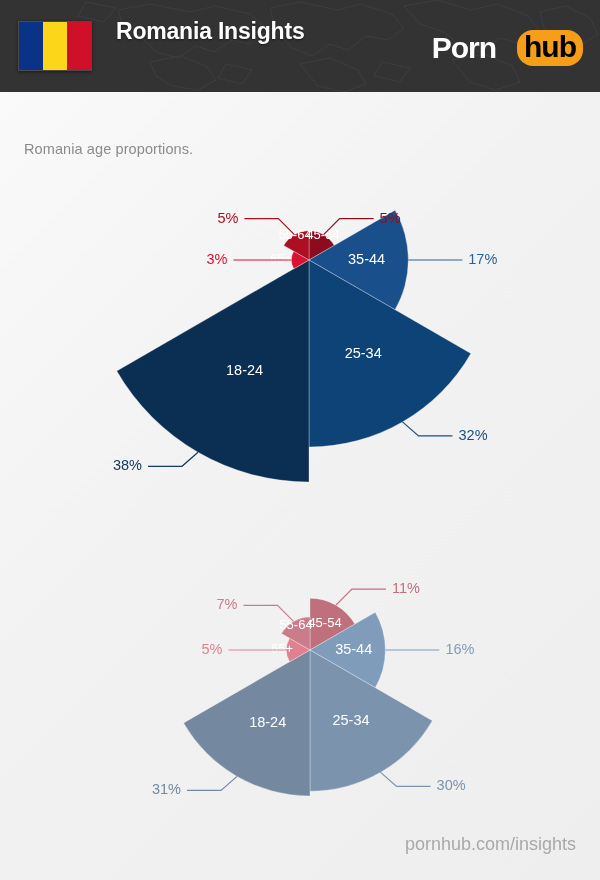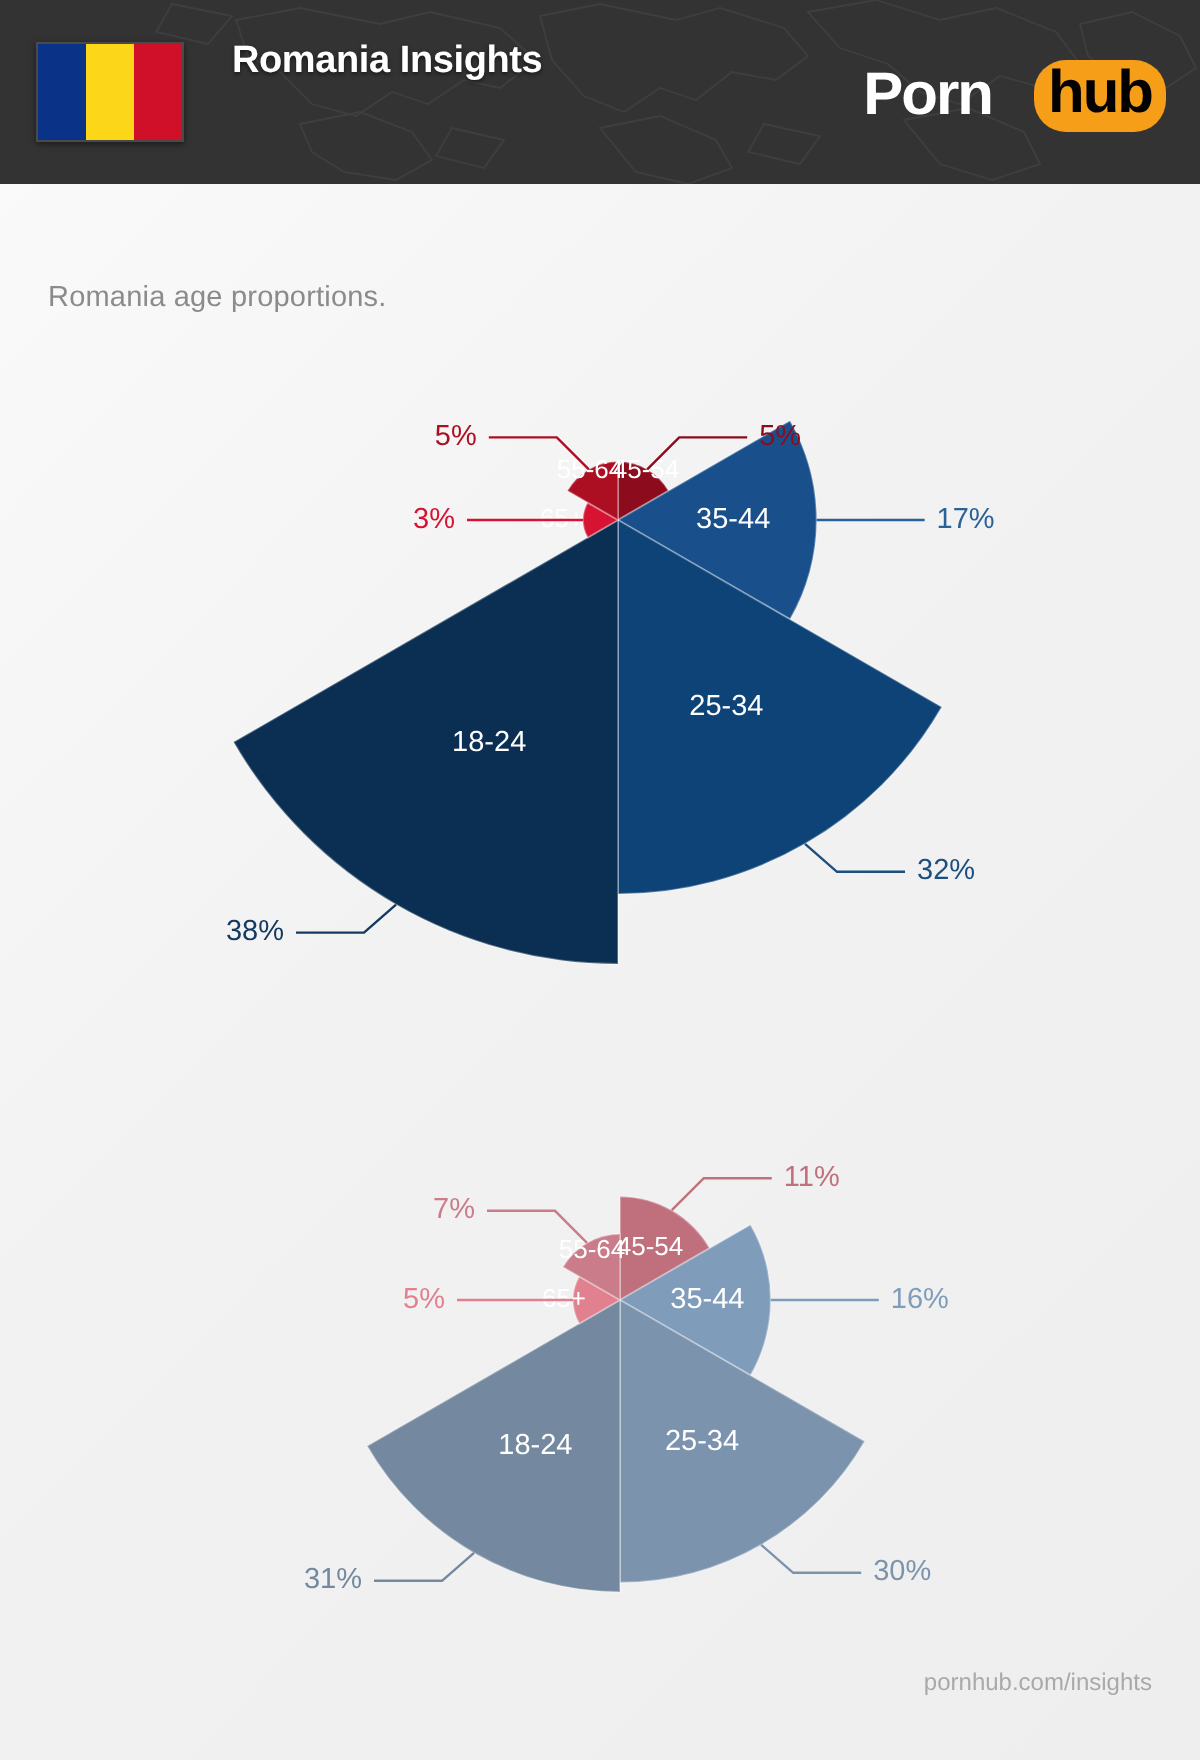--- a/index.html
+++ b/index.html
@@ -37,21 +37,21 @@
   #flag .b { background: #0a3287; }
   #flag .y { background: #fcd619; }
   #flag .r { background: #cf1028; }
 
   #titles {
     position: absolute; left: 116px; top: 18px;
     color: #ffffff;
     text-shadow: 0 1px 2px rgba(0,0,0,.55);
   }
   #title-line1 {
-    font-size: 19px; font-weight: bold;
+    font-size: 23px; font-weight: bold;
     letter-spacing: -.2px; line-height: 26px;
   }
   #title-line2 {
     font-size: 25px; font-weight: bold;
     letter-spacing: -.3px; line-height: 31px;
   }
 
   #logo {
     position: absolute; right: 17px; top: 30px;
     display: flex; align-items: center;
@@ -94,21 +94,21 @@
   .callout-text {
     font-family: "Liberation Sans", sans-serif;
     font-size: 14.5px;
     dominant-baseline: middle;
   }
   .leader { fill: none; stroke-width: 1.2; }
 
   
   #footer {
     position: absolute; right: 24px; top: 834px;
-    font-size: 12px; color: #a9a9a9;
+    font-size: 18px; color: #a9a9a9;
   }
 </style>
 </head>
 <body>
 
 <div id="page">
 
   <div id="header">
     <svg id="header-map" viewBox="0 0 600 92" preserveAspectRatio="xMidYMid slice" aria-hidden="true">
       <g fill="none" stroke="#5a5a5a" stroke-width="0.9">

